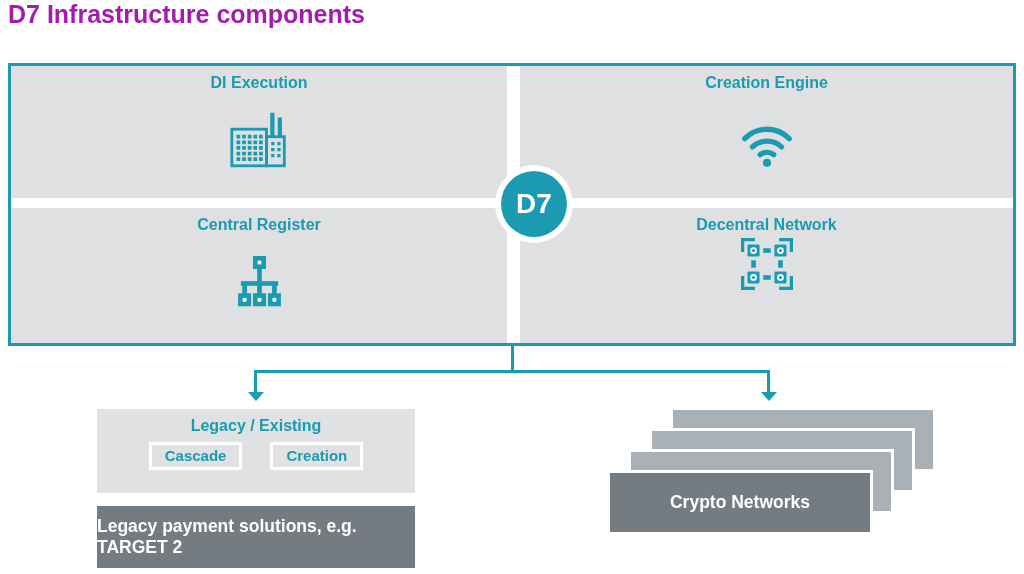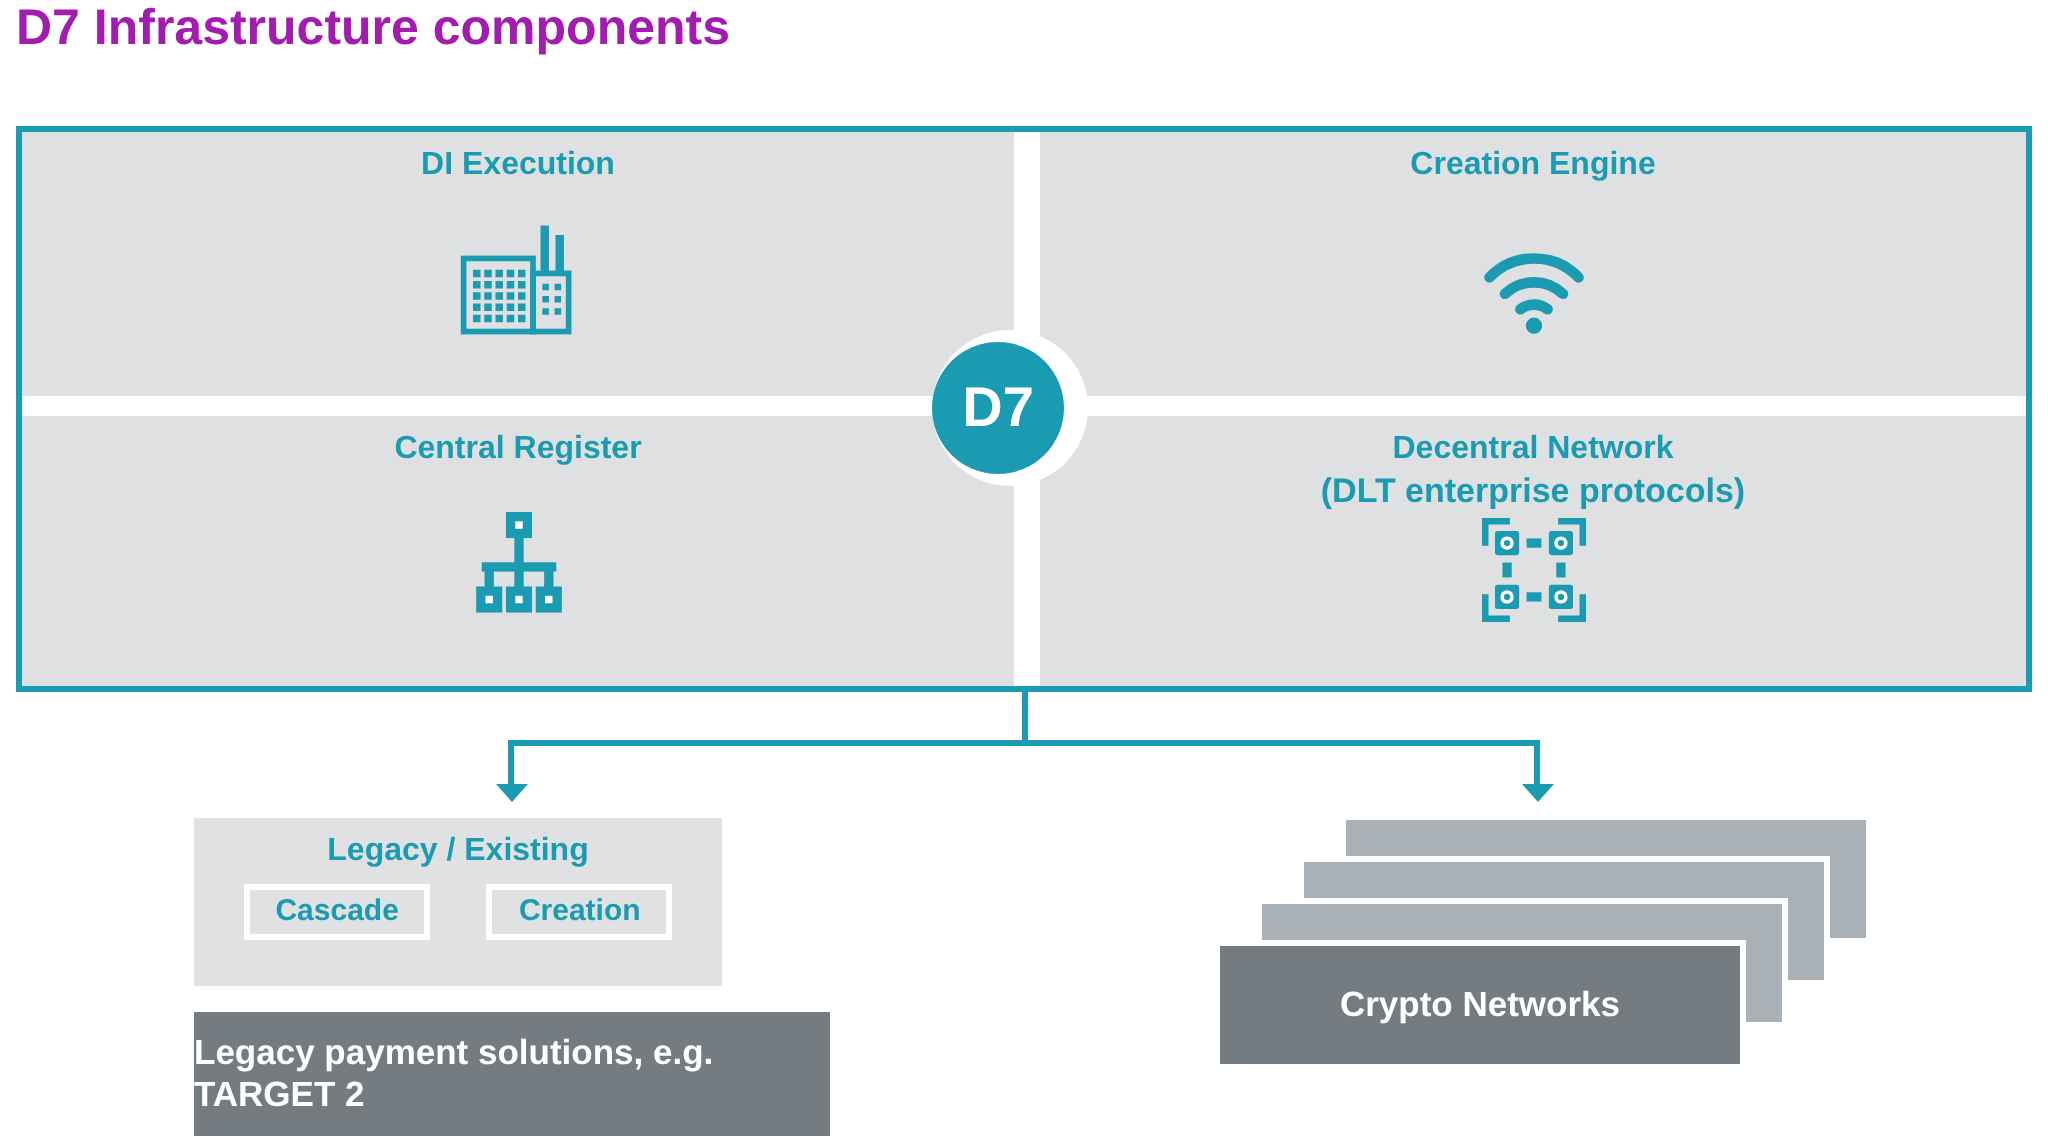--- a/index.html
+++ b/index.html
@@ -29,43 +29,43 @@
   .quad-sublabel{
     margin-top:3px;font-size:17px;font-weight:700;color:#1a9bb1;line-height:1.1;
   }
   .quad-icon{display:block;}
   .q-tl .quad-icon{margin-top:20px;}
   .q-tr .quad-icon{margin-top:27px;}
   .q-bl .quad-icon{margin-top:22px;}
   .q-br .quad-icon{margin-top:4px;}
   
   .badge-ring{
-    left:466px;top:165px;width:78px;height:78px;border-radius:50%;
-    background:#ffffff;display:flex;align-items:center;
+    left:495px;top:165px;width:78px;height:78px;border-radius:50%;
+    background:#ffffff;display:flex;align-items:center;justify-content:center;
   }
   .badge{
     width:66px;height:66px;border-radius:50%;background:#1a9bb1;
     display:flex;align-items:center;justify-content:center;
     color:#ffffff;font-size:28px;font-weight:700;
   }
   
   .line{background:#1a9bb1;}
   .stem{left:511px;top:346px;width:3px;height:25px;}
   .hline{left:254px;top:370px;width:516px;height:3px;}
   .drop-l{left:254px;top:370px;width:3px;height:23px;}
   .drop-r{left:767px;top:370px;width:3px;height:23px;}
   .arrowhead{
     width:0;height:0;border-left:8px solid transparent;border-right:8px solid transparent;
     border-top:9px solid #1a9bb1;
   }
   .arrow-l{left:248px;top:392px;}
   .arrow-r{left:761px;top:392px;}
   
   .legacy-box{
-    left:97px;top:409px;width:264px;height:84px;background:#dfe1e2;
+    left:97px;top:409px;width:318px;height:84px;background:#dfe1e2;
     text-align:center;box-sizing:border-box;padding-top:8px;
   }
   .legacy-line1{font-size:16px;font-weight:700;color:#1a9bb1;line-height:1.15;}
   .legacy-line2{font-size:17px;font-weight:700;color:#1a9bb1;line-height:1.2;}
   .btn-row{margin-top:7px;display:flex;justify-content:center;gap:28px;}
   .tag-btn{
     display:inline-block;border:3px solid #ffffff;background:transparent;
     color:#1a9bb1;font-size:15px;font-weight:700;padding:1px 13px;
     font-family:"Liberation Sans", sans-serif;line-height:1.3;
   }
@@ -146,21 +146,20 @@
         <rect x="23" y="5" width="4" height="4" fill="#ffffff"></rect>
         <rect x="7" y="45" width="4" height="4" fill="#ffffff"></rect>
         <rect x="23" y="45" width="4" height="4" fill="#ffffff"></rect>
         <rect x="39" y="45" width="4" height="4" fill="#ffffff"></rect>
       </svg>
     </span>
   </div>
 
   <div class="abs quad q-br">
     <div class="quad-label">Decentral Network</div>
-    <div class="quad-sublabel">(DLT enterprise protocols)</div>
     <span class="quad-icon">
       <svg width="52" height="52" viewBox="0 0 56 56">
         <path d="M1.75 15 V1.75 H15 M41 1.75 H54.25 V15 M54.25 41 V54.25 H41 M15 54.25 H1.75 V41" fill="none" stroke="#1a9bb1" stroke-width="3.5"></path>
         <rect x="7" y="7" width="13" height="13" rx="1.5" fill="#1a9bb1"></rect>
         <rect x="36" y="7" width="13" height="13" rx="1.5" fill="#1a9bb1"></rect>
         <rect x="7" y="36" width="13" height="13" rx="1.5" fill="#1a9bb1"></rect>
         <rect x="36" y="36" width="13" height="13" rx="1.5" fill="#1a9bb1"></rect>
         <circle cx="13.5" cy="13.5" r="3.6" fill="#ffffff"></circle>
           <circle cx="13.5" cy="13.5" r="1.7" fill="#1a9bb1"></circle>
         <circle cx="42.5" cy="13.5" r="3.6" fill="#ffffff"></circle>

